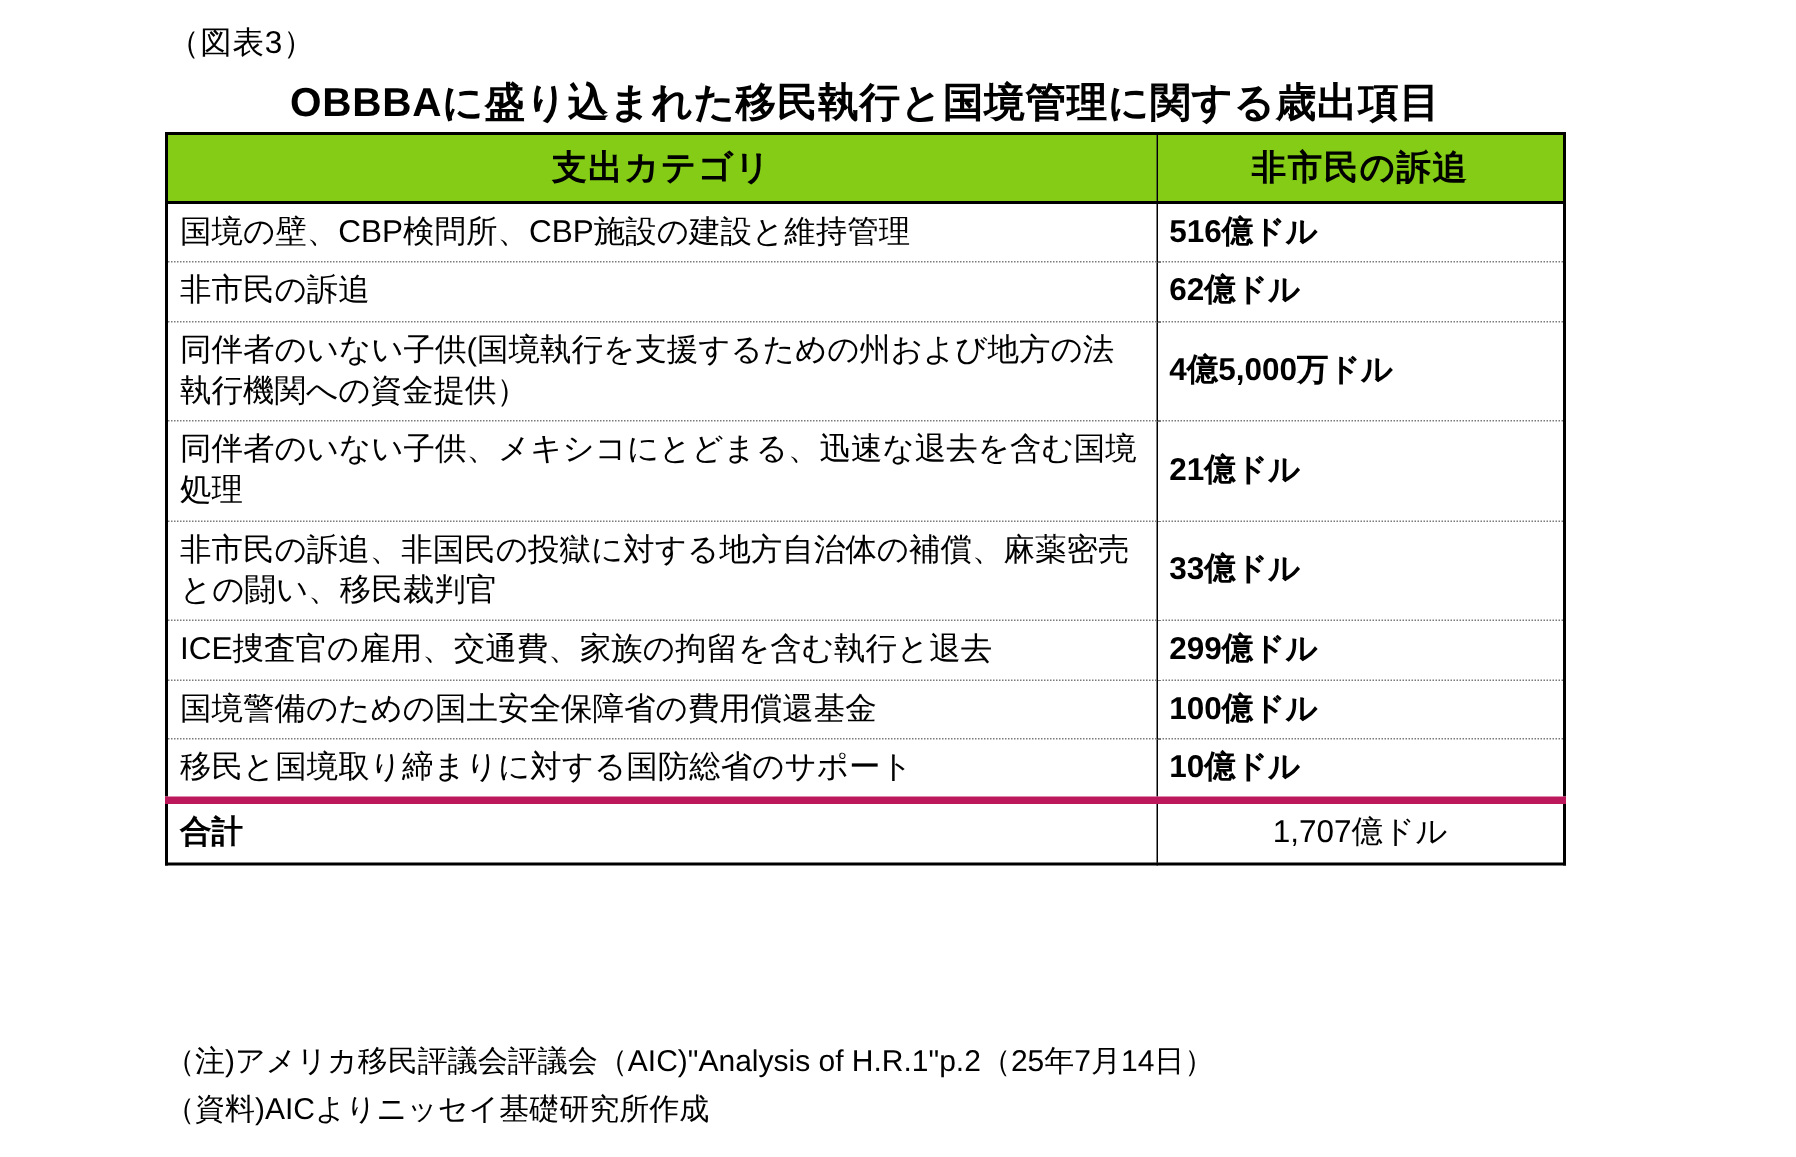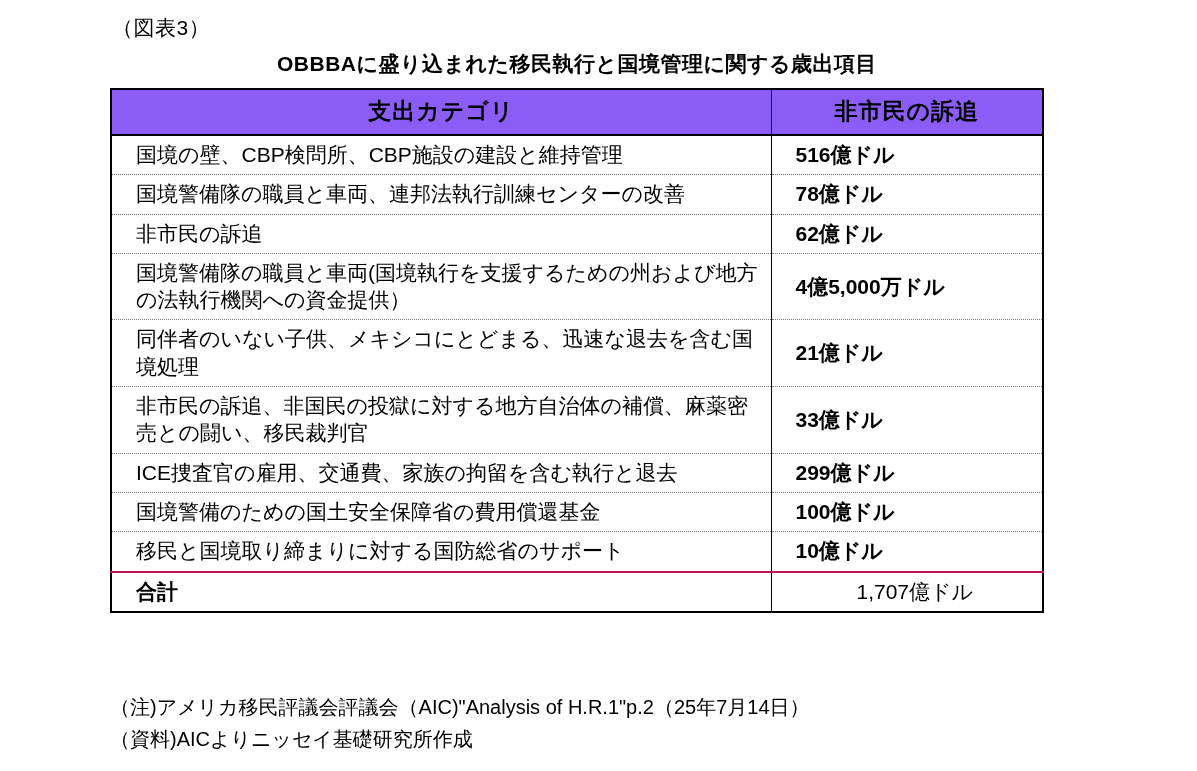--- a/index.html
+++ b/index.html
@@ -28,68 +28,68 @@
     font-size: 21px;
     letter-spacing: 0.5px;
     white-space: nowrap;
   }
   .figure-title {
     position: absolute;
     left: 112px;
     top: 50px;
     width: 930px;
     text-align: center;
-    font-size: 21px;
+    font-size: 27px;
     font-weight: bold;
     letter-spacing: 0.5px;
     white-space: nowrap;
   }
   table.main-table {
     position: absolute;
     left: 110px;
     top: 88px;
     width: 932px;
     border-collapse: collapse;
     table-layout: fixed;
     border: 2px solid #000000;
   }
   table.main-table col.c-category { width: 660px; }
   table.main-table col.c-amount { width: 272px; }
 
   table.main-table th {
-    background: #8b5cf6;
+    background: #84cc16;
     border: 1px solid #000000;
     border-bottom: 2px solid #000000;
     font-size: 23px;
     font-weight: bold;
     text-align: center;
     padding: 6px 4px 7px 4px;
     letter-spacing: 1px;
   }
   table.main-table td {
     border-left: 1px solid #000000;
     border-right: 1px solid #000000;
     border-top: 1px dotted #7a7a7a;
     border-bottom: 1px dotted #7a7a7a;
     font-size: 21px;
-    padding: 5px 8px 6px 24px;
+    padding: 5px 8px 6px 8px;
     vertical-align: middle;
     line-height: 1.3;
   }
   table.main-table tr.row td.cat {
     text-align: left;
     letter-spacing: 0px;
   }
   table.main-table tr.row td.amt {
     text-align: left;
     font-weight: bold;
     letter-spacing: 0px;
   }
   table.main-table tr.total td {
-    border-top: 2px solid #be185d;
+    border-top: 5px solid #be185d;
     border-bottom: none;
   }
   table.main-table tr.total td.cat {
     font-weight: bold;
   }
   table.main-table tr.total td.amt {
     font-weight: normal;
     text-align: center;
   }
   .note {
@@ -120,29 +120,25 @@
         <th>支出カテゴリ</th>
         <th>非市民の訴追</th>
       </tr>
     </thead>
     <tbody>
       <tr class="row">
         <td class="cat">国境の壁、CBP検問所、CBP施設の建設と維持管理</td>
         <td class="amt">516億ドル</td>
       </tr>
       <tr class="row">
-        <td class="cat">国境警備隊の職員と車両、連邦法執行訓練センターの改善</td>
-        <td class="amt">78億ドル</td>
-      </tr>
-      <tr class="row">
         <td class="cat">非市民の訴追</td>
         <td class="amt">62億ドル</td>
       </tr>
       <tr class="row">
-        <td class="cat">国境警備隊の職員と車両(国境執行を支援するための州および地方の法執行機関への資金提供）</td>
+        <td class="cat">同伴者のいない子供(国境執行を支援するための州および地方の法執行機関への資金提供）</td>
         <td class="amt">4億5,000万ドル</td>
       </tr>
       <tr class="row">
         <td class="cat">同伴者のいない子供、メキシコにとどまる、迅速な退去を含む国境処理</td>
         <td class="amt">21億ドル</td>
       </tr>
       <tr class="row">
         <td class="cat">非市民の訴追、非国民の投獄に対する地方自治体の補償、麻薬密売との闘い、移民裁判官</td>
         <td class="amt">33億ドル</td>
       </tr>

